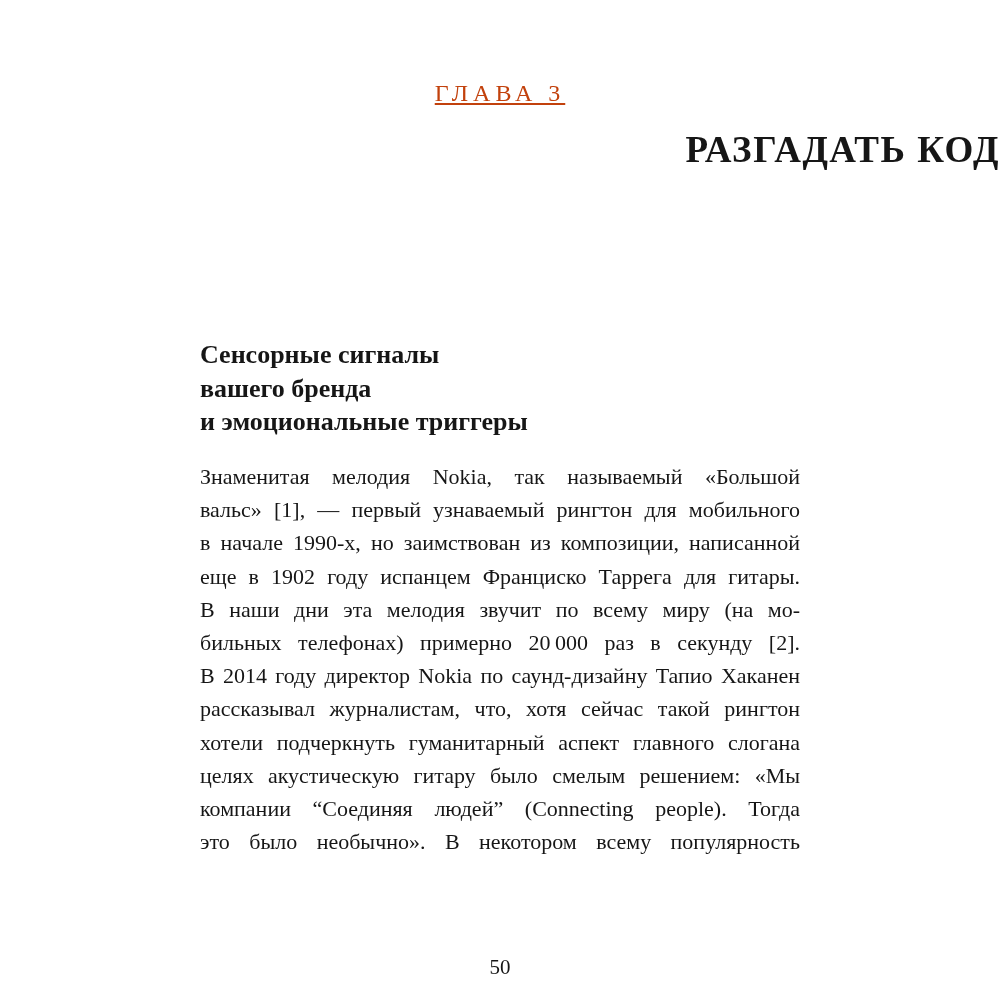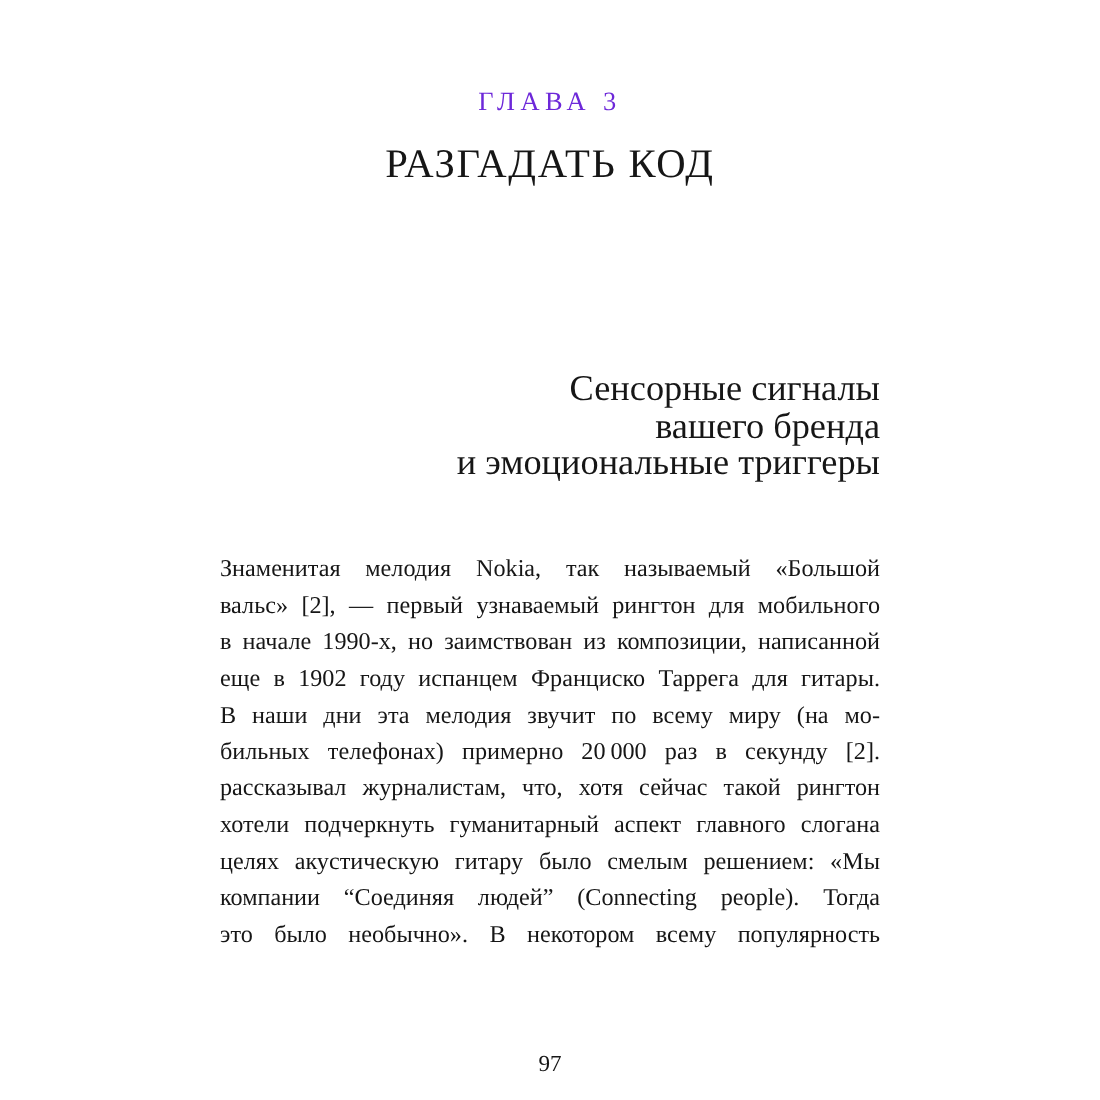--- a/index.html
+++ b/index.html
@@ -18,47 +18,47 @@
   }
   .chapter-label {
     position: absolute;
     top: 80px;
     left: 0;
     width: 1000px;
     text-align: center;
     font-size: 24px;
     font-weight: 400;
     letter-spacing: 5px;
-    color: #6d28d9;
+    color: #c2410c;
+    text-decoration: underline;
   }
   .chapter-title {
     position: absolute;
     top: 128px;
     left: 0;
     width: 1000px;
-    text-align: center;
+    text-align: right;
     font-size: 37px;
-    font-weight: 400;
+    font-weight: 700;
     letter-spacing: 1.5px;
     color: #161616;
   }
   .section-heading {
     position: absolute;
     top: 338px;
     left: 200px;
     width: 600px;
-    font-size: 33px;
-    font-weight: 400;
+    font-size: 26px;
+    font-weight: 700;
     line-height: 33.5px;
     color: #161616;
-    text-align: right;
   }
   .body-text {
     position: absolute;
-    top: 500px;
+    top: 460px;
     left: 200px;
     width: 600px;
     font-size: 22px;
     line-height: 33.2px;
     color: #161616;
   }
   .b-line {
     text-align: justify;
     text-align-last: justify;
     white-space: normal;
@@ -83,27 +83,28 @@
   <div class="chapter-title">РАЗГАДАТЬ КОД</div>
 
   <div class="section-heading">
     <div class="sh-line">Сенсорные сигналы</div>
     <div class="sh-line">вашего бренда</div>
     <div class="sh-line">и эмоциональные триггеры</div>
   </div>
 
   <div class="body-text">
     <div class="b-line">Знаменитая мелодия Nokia, так называемый «Большой</div>
-    <div class="b-line">вальс» [2], — первый узнаваемый рингтон для мобильного</div>
+    <div class="b-line">вальс» [1], — первый узнаваемый рингтон для мобильного</div>
     <div class="b-line">в начале 1990-х, но заимствован из композиции, написанной</div>
     <div class="b-line">еще в 1902 году испанцем Франциско Таррега для гитары.</div>
     <div class="b-line">В наши дни эта мелодия звучит по всему миру (на мо-</div>
     <div class="b-line">бильных телефонах) примерно 20 000 раз в секунду [2].</div>
+    <div class="b-line">В 2014 году директор Nokia по саунд-дизайну Тапио Хаканен</div>
     <div class="b-line">рассказывал журналистам, что, хотя сейчас такой рингтон</div>
     <div class="b-line">хотели подчеркнуть гуманитарный аспект главного слогана</div>
     <div class="b-line">целях акустическую гитару было смелым решением: «Мы</div>
     <div class="b-line">компании “Соединяя людей” (Connecting people). Тогда</div>
     <div class="b-line">это было необычно». В некотором всему популярность</div>
   </div>
 
-  <div class="page-number">97</div>
+  <div class="page-number">50</div>
 
 </div>
 
 </body></html>

